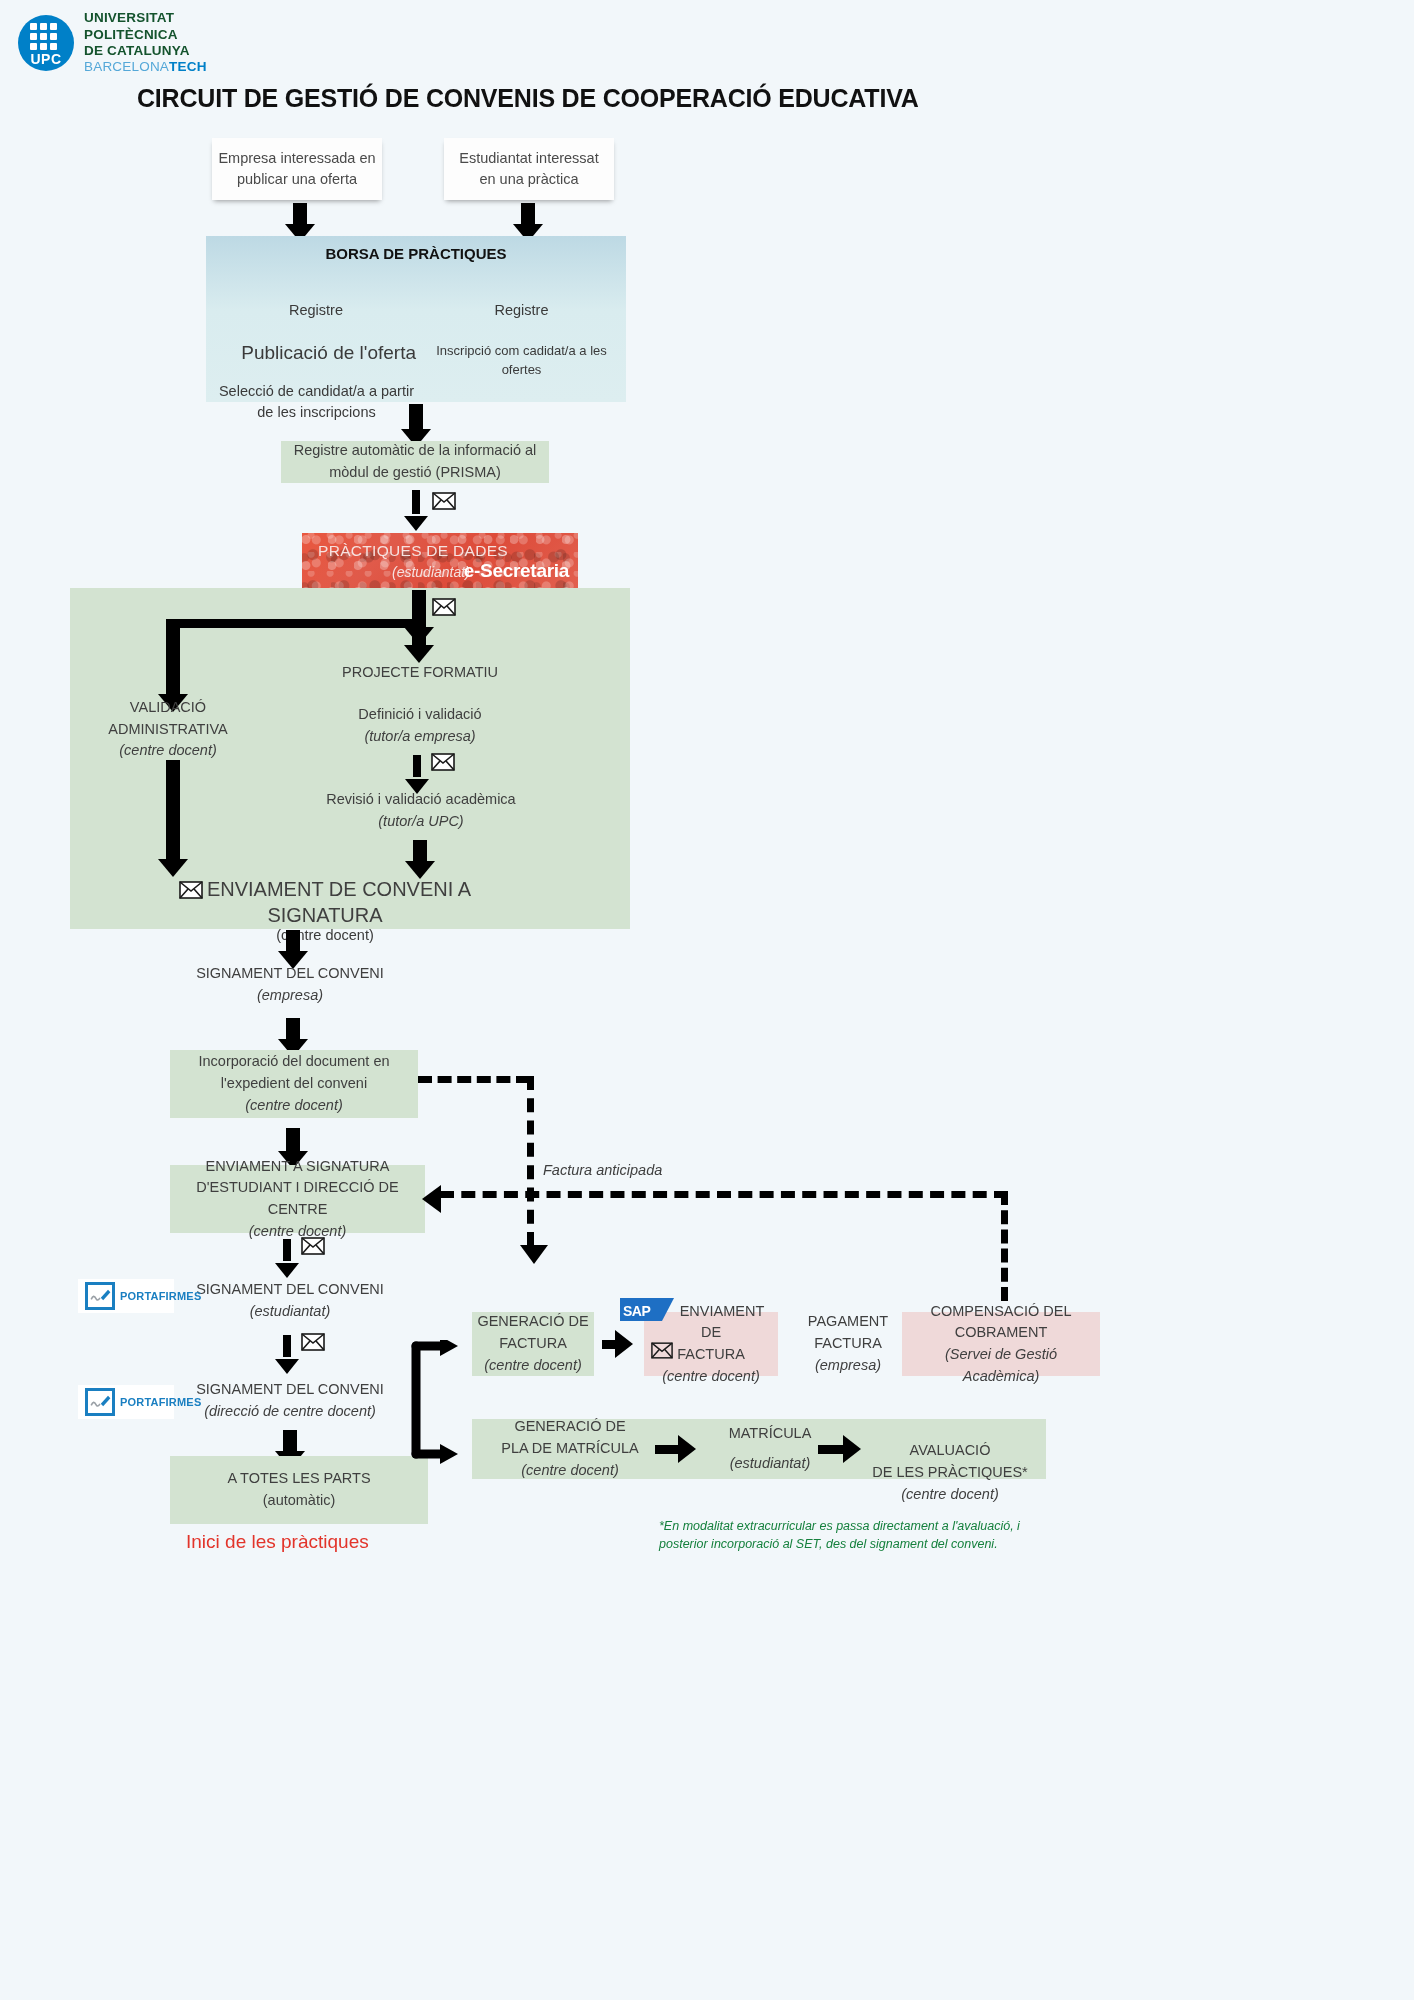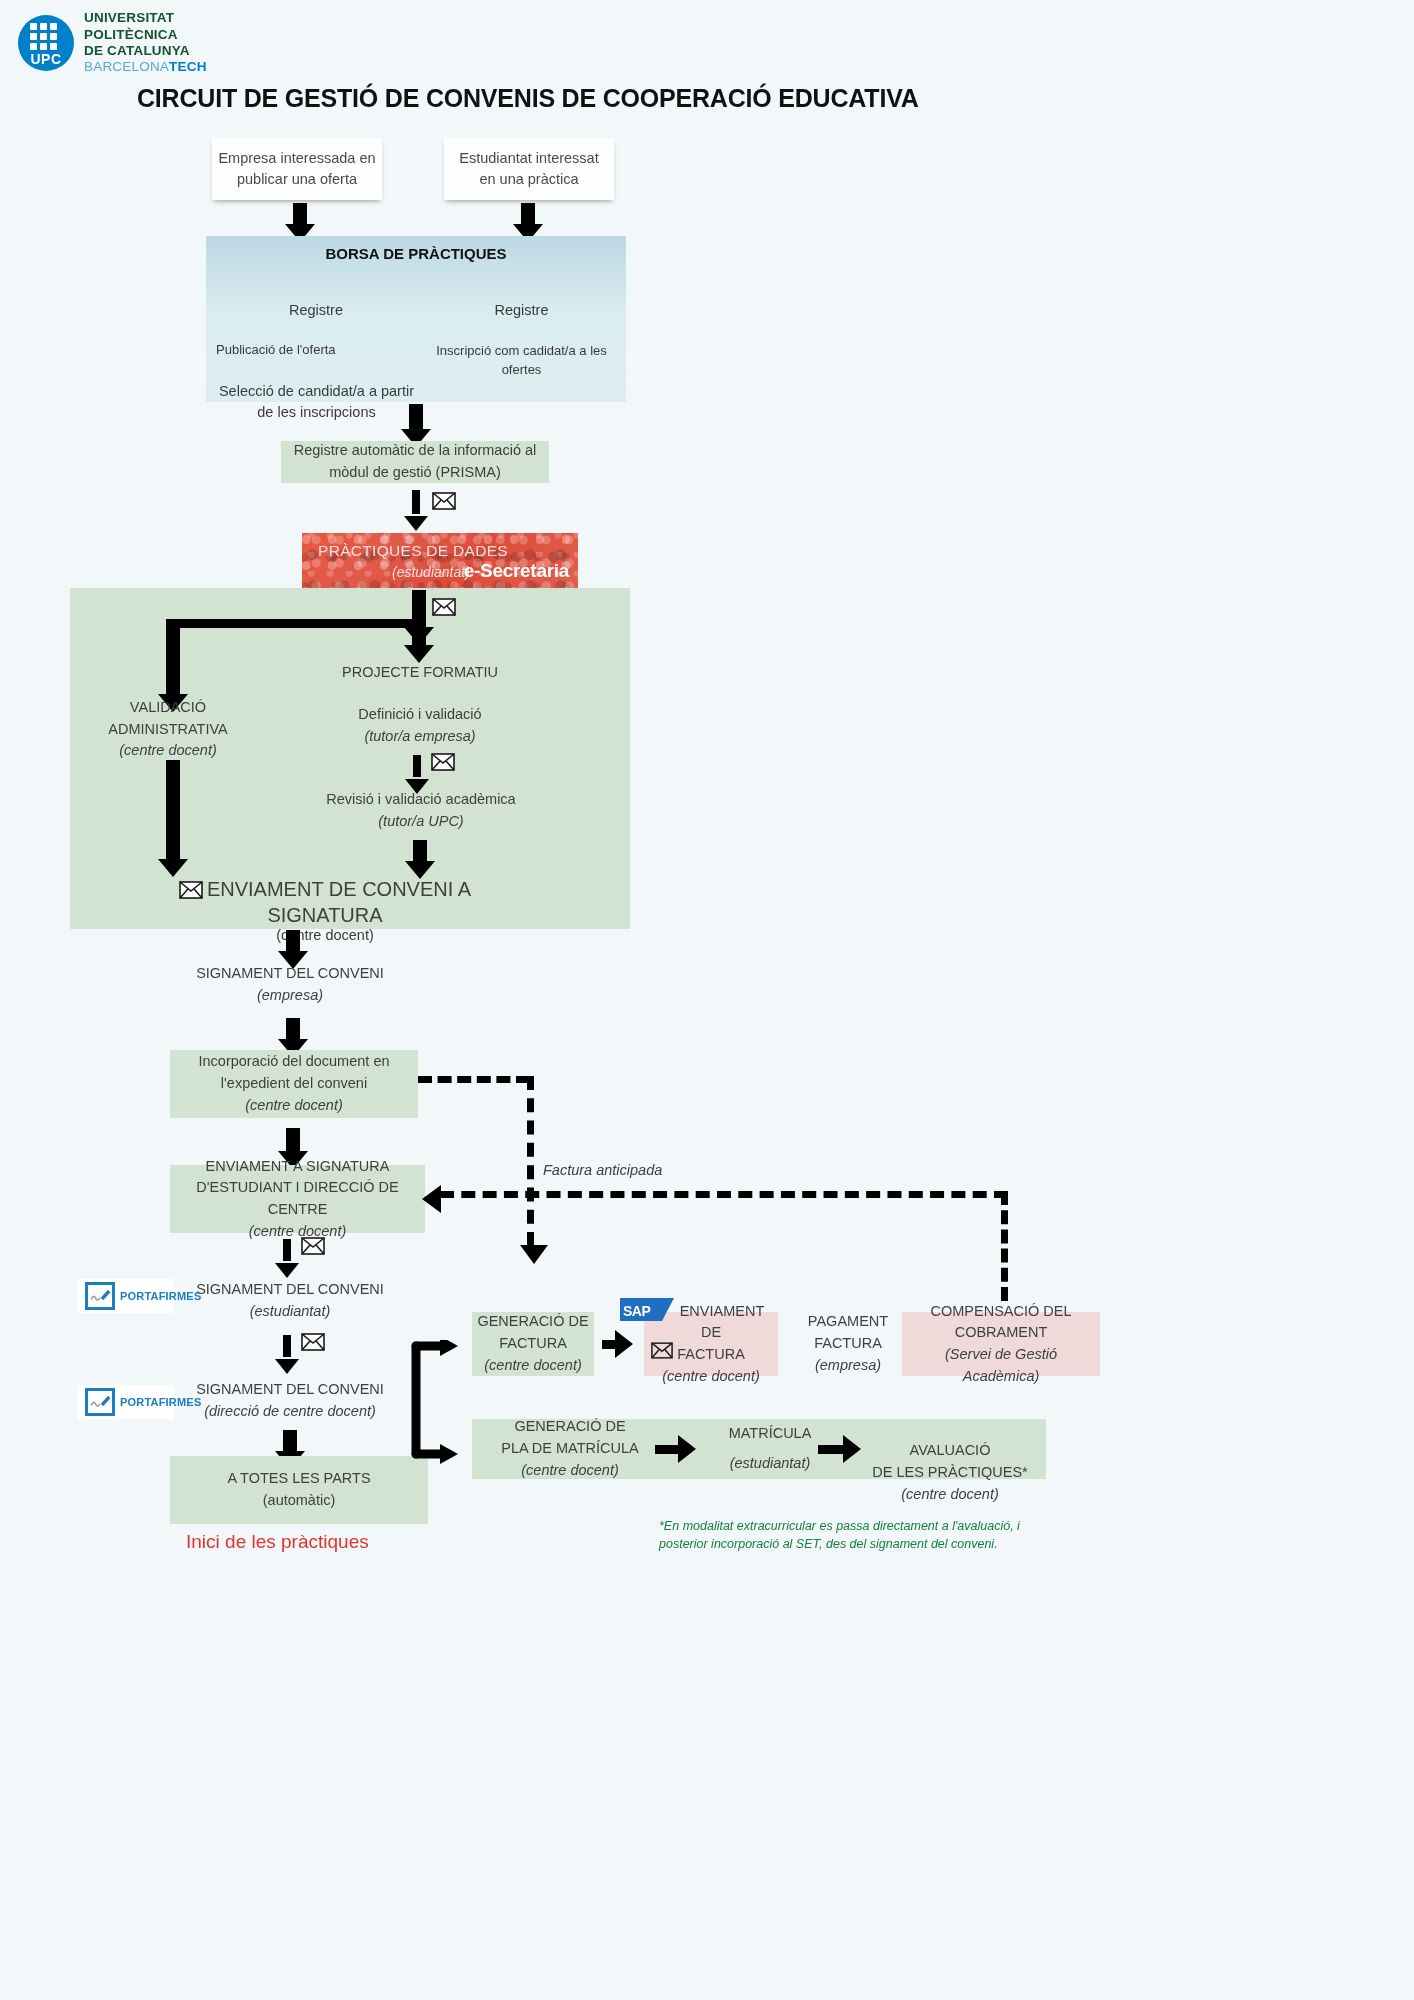--- a/index.html
+++ b/index.html
@@ -168,21 +168,21 @@
   <span>Estudiantat interessat en una pràctica</span>
 </div>
 
 <div class="abs arrow-v" style="left:293px; top:203px; height:22px;"></div>
 <div class="abs arrow-v" style="left:521px; top:203px; height:22px;"></div>
 
 <div class="abs borsa" style="left:206px; top:236px; width:420px; height:166px;">
   <div style="text-align:center; font-weight:bold; font-size:15px; color:#111; margin-top:9px;">BORSA DE PRÀCTIQUES</div>
   <div style="position:relative; height:120px;">
     <div class="abs" style="left:10px; top:40px; width:200px; text-align:center; font-size:14.5px;">Registre</div>
-    <div class="abs" style="left:10px; top:80px; width:200px; text-align:left; font-size:13px;">Publicació de l'oferta</div>
+    <div class="abs" style="left:10px; top:80px; width:200px; text-align:right; font-size:19px;">Publicació de l'oferta</div>
     <div class="abs" style="left:8px; top:119px; width:205px; text-align:center; font-size:14.5px; line-height:1.45;">Selecció de candidat/a a partir de les inscripcions</div>
     <div class="abs" style="left:218px; top:40px; width:195px; text-align:center; font-size:14.5px;">Registre</div>
     <div class="abs" style="left:218px; top:80px; width:195px; text-align:center; font-size:13px; line-height:1.45;">Inscripció com cadidat/a a les ofertes</div>
   </div>
 </div>
 
 <div class="abs arrow-v" style="left:409px; top:404px; height:26px;"></div>
 
 <div class="abs gbox cbox" style="left:281px; top:441px; width:268px; height:42px;">
   <span>Registre automàtic de la informació al mòdul de gestió (PRISMA)</span>

